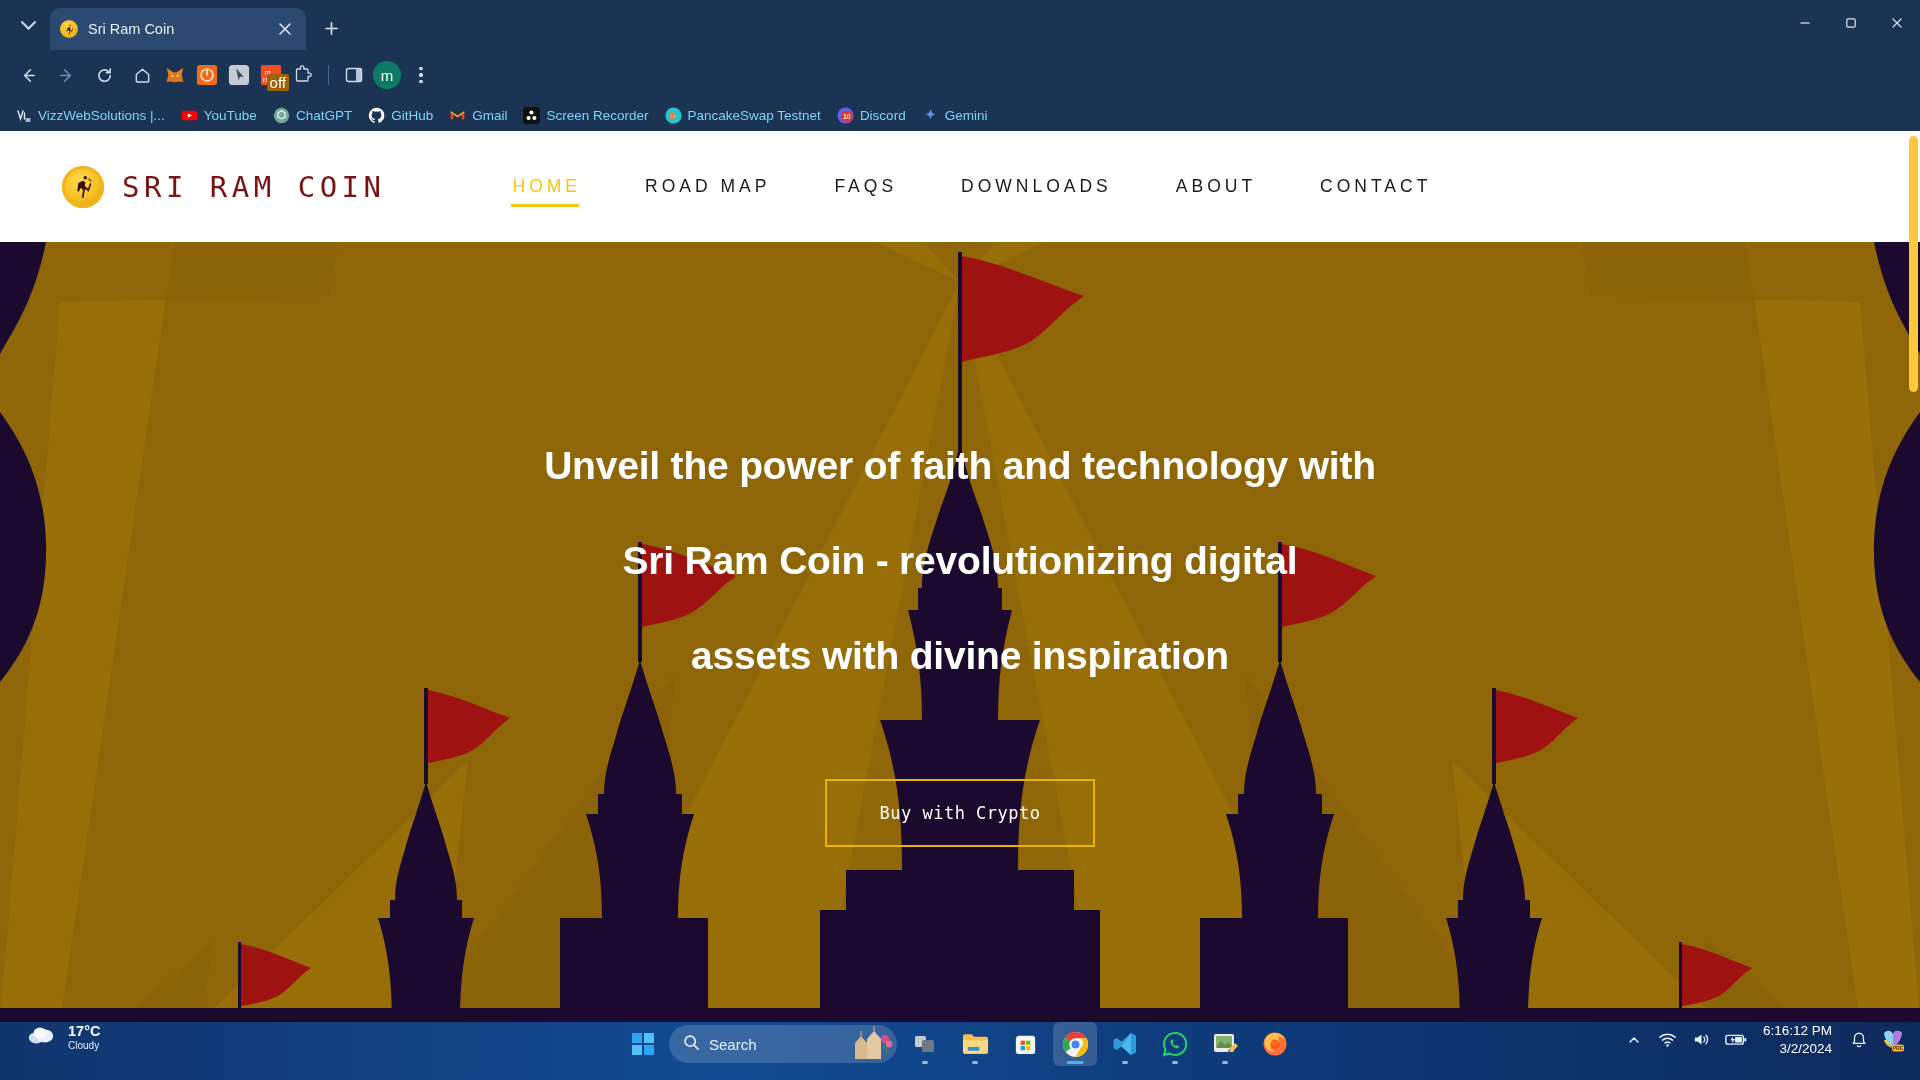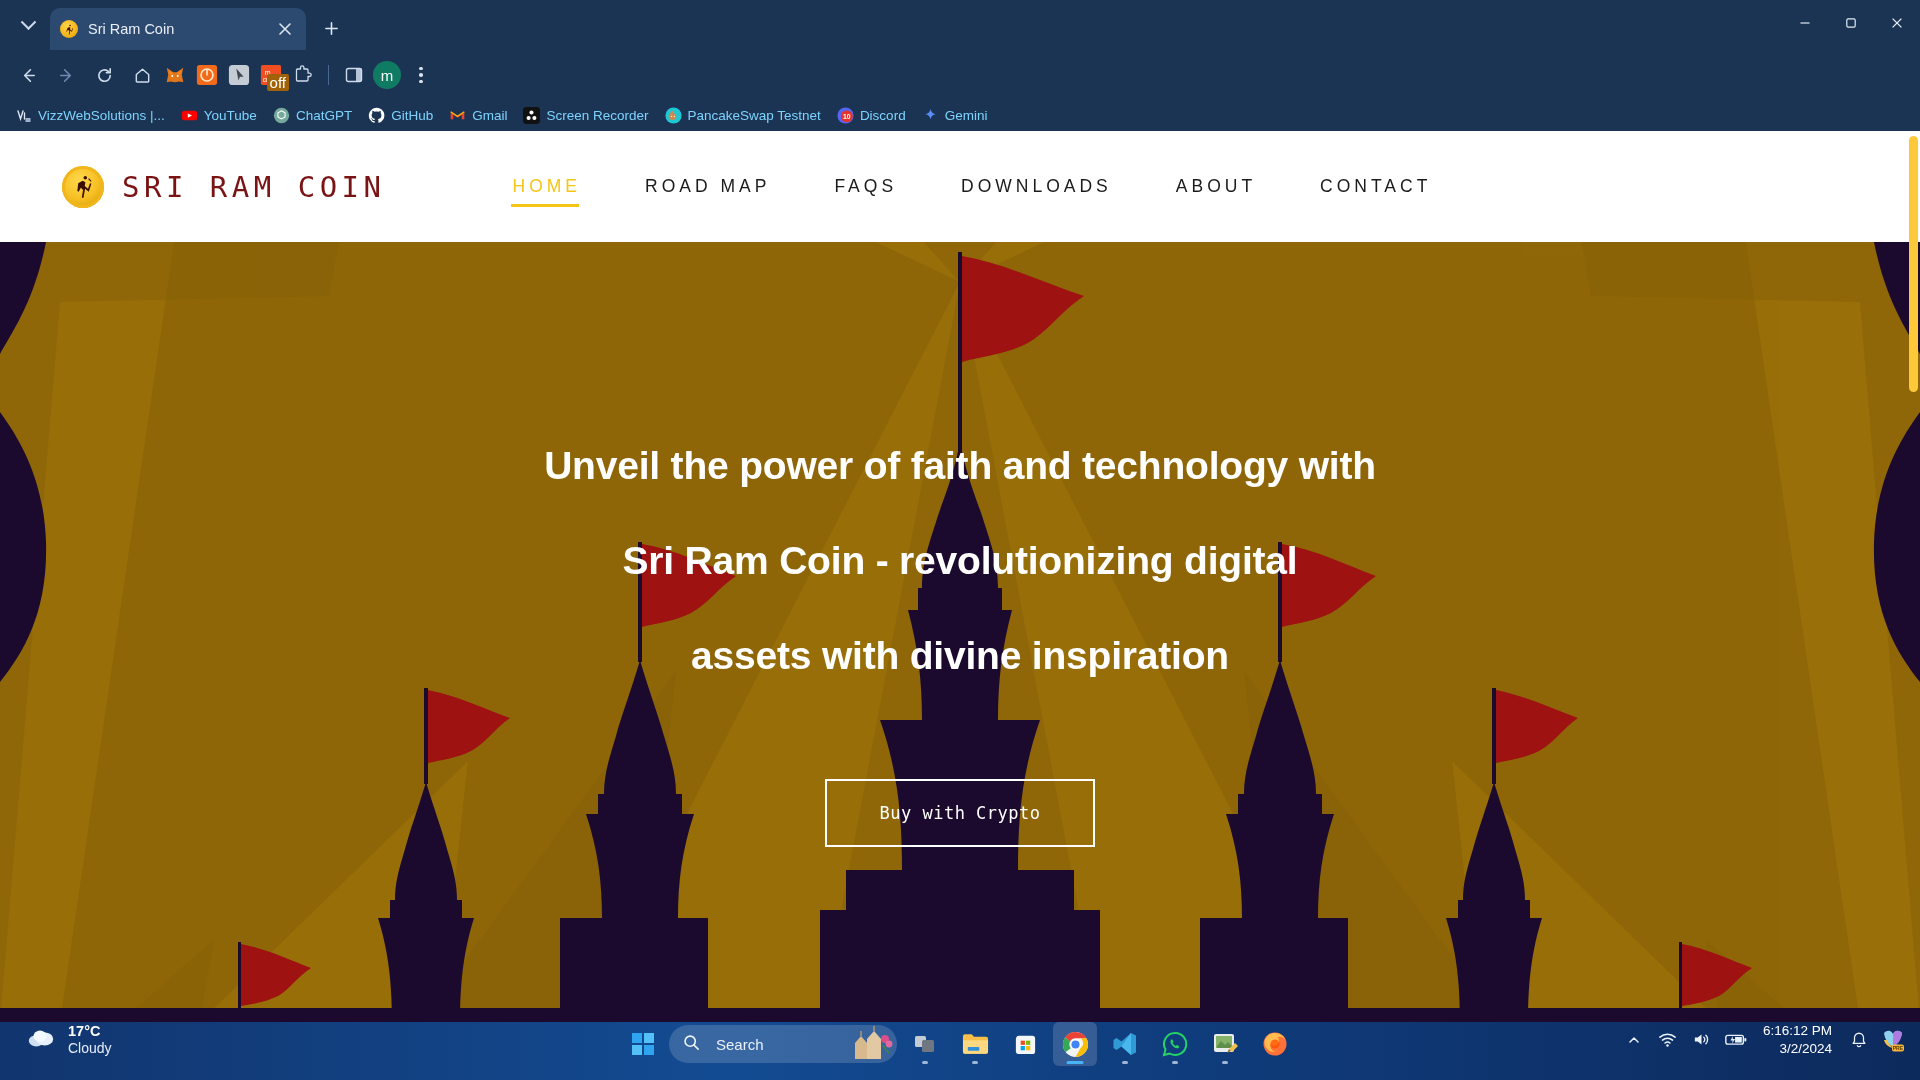--- a/index.html
+++ b/index.html
@@ -86,38 +86,38 @@
   .rays { position:absolute; inset:0; }
   .temple { position:absolute; inset:0; }
   .hero-content { position:absolute; inset:0; display:flex; flex-direction:column; align-items:center;
     justify-content:center; z-index:3; padding-top:28px; }
   .hero-line { color:#fff; font-size:39px; font-weight:bold; letter-spacing:-0.2px; line-height:1; margin-bottom:56px;
     text-align:center; font-family:"Liberation Sans", sans-serif; }
   .hero-line:last-of-type { margin-bottom:0; }
   .cta-row { display:flex; gap:28px; margin-top:48px; }
   .btn-addr { background:#fdc93b; color:#241637; font-size:17px; padding:22px 44px;
     font-family:"DejaVu Sans Mono", monospace; letter-spacing:0.5px; border:none; cursor:pointer; }
-  .btn-buy { background:transparent; color:#fff; font-size:17px; padding:22px 52px; border:2px solid #ffffff;
+  .btn-buy { background:transparent; color:#fff; font-size:17px; padding:22px 52px; border:2px solid #eab308;
     font-family:"DejaVu Sans Mono", monospace; letter-spacing:0.5px; cursor:pointer; }
 
   
   .pg-scroll { position:absolute; right:0; top:0; width:13px; height:891px; background:transparent; z-index:20; }
   .pg-thumb { position:absolute; right:2px; top:5px; width:9px; height:256px; background:#fdc93b; border-radius:5px; cursor:pointer; }
 
   
   .taskbar { position:absolute; left:0; top:1022px; width:1920px; height:58px;
     background:linear-gradient(90deg,#11356e 0%,#134b92 38%,#0f3c7c 62%,#0d2a5c 100%); display:flex; align-items:flex-start; }
   .weather { display:flex; align-items:center; gap:12px; padding-left:26px; cursor:pointer; }
   .w-text { line-height:1.25; }
   .w-temp { color:#fff; font-size:14.5px; font-weight:600; }
-  .w-cond { color:#e4ecf8; font-size:14px; }
+  .w-cond { color:#e4ecf8; font-size:10px; }
   .tb-center { position:absolute; left:50%; transform:translateX(-50%); display:flex; align-items:center; gap:6px; }
   .start { width:40px; height:40px; display:flex; align-items:center; justify-content:center; border-radius:6px; cursor:pointer; }
   .searchbox { width:228px; height:38px; background:rgba(255,255,255,.16); border-radius:19px;
-    display:flex; align-items:center; padding:0 14px; gap:16px; cursor:text; position:relative; overflow:hidden; }
+    display:flex; align-items:center; padding:0 14px; gap:9px; cursor:text; position:relative; overflow:hidden; }
   .search-ph { color:#e9f0fb; font-size:15px; }
   .tb-ico { width:44px; height:44px; display:flex; align-items:center; justify-content:center; border-radius:6px;
     cursor:pointer; position:relative; }
   .tb-ico.active { background:rgba(255,255,255,.16); }
   .run-dot { position:absolute; bottom:2px; left:50%; transform:translateX(-50%); width:6px; height:3px; border-radius:2px; background:#9fb6d6; }
   .tb-ico.active .run-dot { width:17px; background:#49b4f5; }
   .tray { margin-left:auto; display:flex; align-items:center; gap:4px; padding-right:12px; }
   .tray-ico { width:30px; height:34px; display:flex; align-items:center; justify-content:center; cursor:pointer; }
   .clock { color:#fff; font-size:13.5px; line-height:1.3; text-align:right; padding:0 8px; cursor:pointer; }
 </style>

